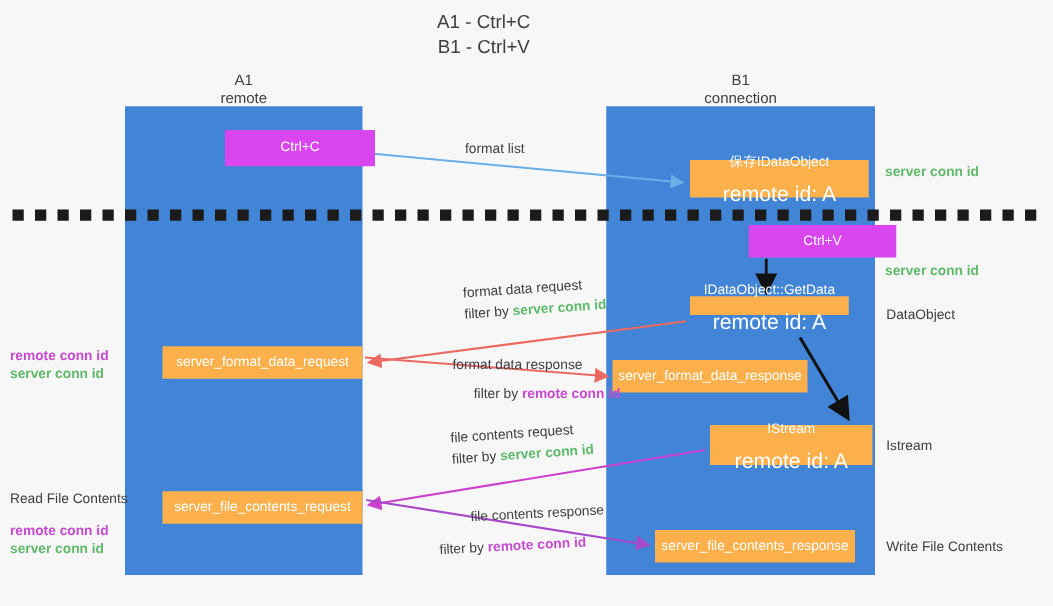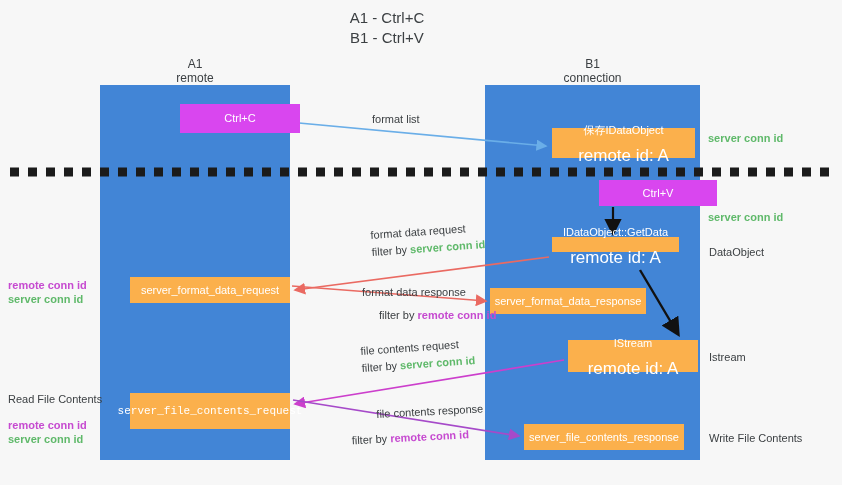--- a/index.html
+++ b/index.html
@@ -63,21 +63,21 @@
   .node.orange { background: #fbb04c; }
   .node .line2 { font-size: 17px; line-height: 13px; margin-top: 12px; }
 
   #node-ctrl-c   { left: 135px; top: 104px; width: 120px; height: 29px; }
   #node-idataobject { left: 552px; top: 128px; width: 143px; height: 30px; }
   #node-ctrl-v   { left: 554px; top: 180px; width: 118px; height: 26px; }
   #node-getdata  { left: 552px; top: 237px; width: 127px; height: 15px; }
   #node-fmt-req  { left: 130px; top: 277px; width: 160px; height: 26px; }
   #node-fmt-resp { left: 490px; top: 288px; width: 156px; height: 26px; }
   #node-istream  { left: 568px; top: 340px; width: 130px; height: 32px; }
-  #node-file-req { left: 130px; top: 393px; width: 160px; height: 36px; font-family: Liberation Mono, monospace; }
+  #node-file-req { left: 130px; top: 393px; width: 160px; height: 26px; }
   #node-file-resp{ left: 524px; top: 424px; width: 160px; height: 26px; }
 
   
   .side-label {
     font-size: 11px;
     line-height: 14px;
   }
   .green-text  { color: #5fb96a; font-weight: bold; }
   .purple-text { color: #c64ad0; font-weight: bold; }
   .dark-text   { color: #3c4043; }

